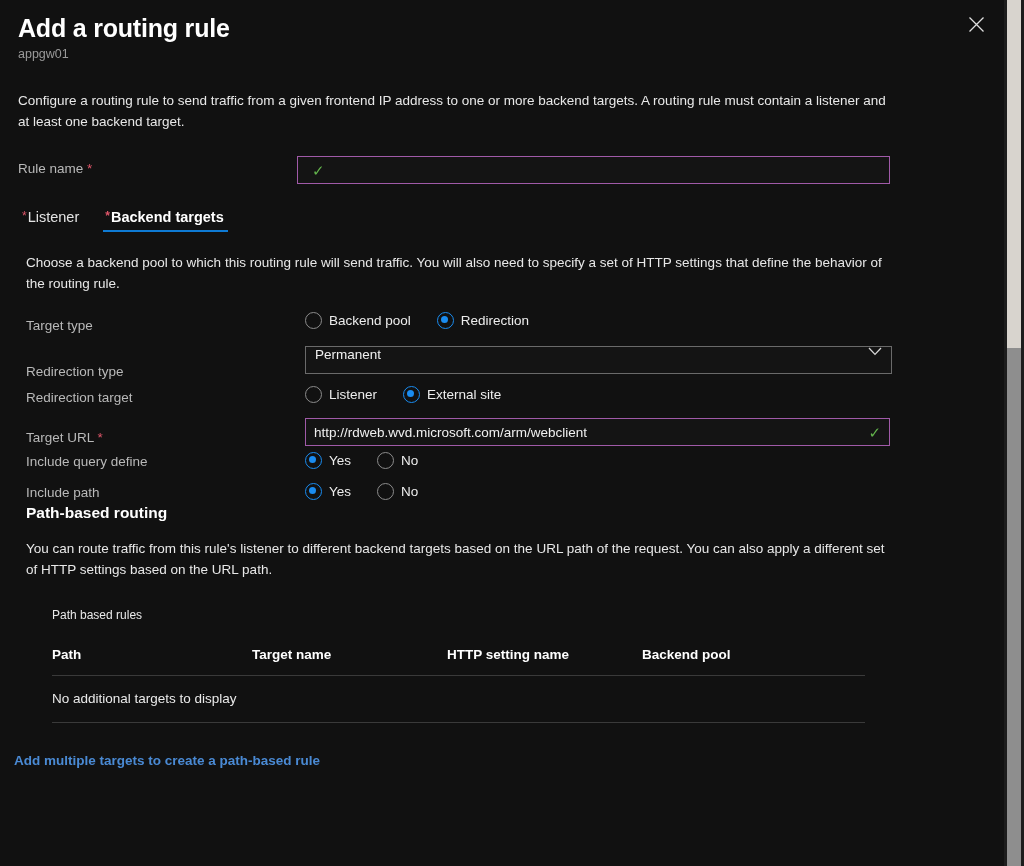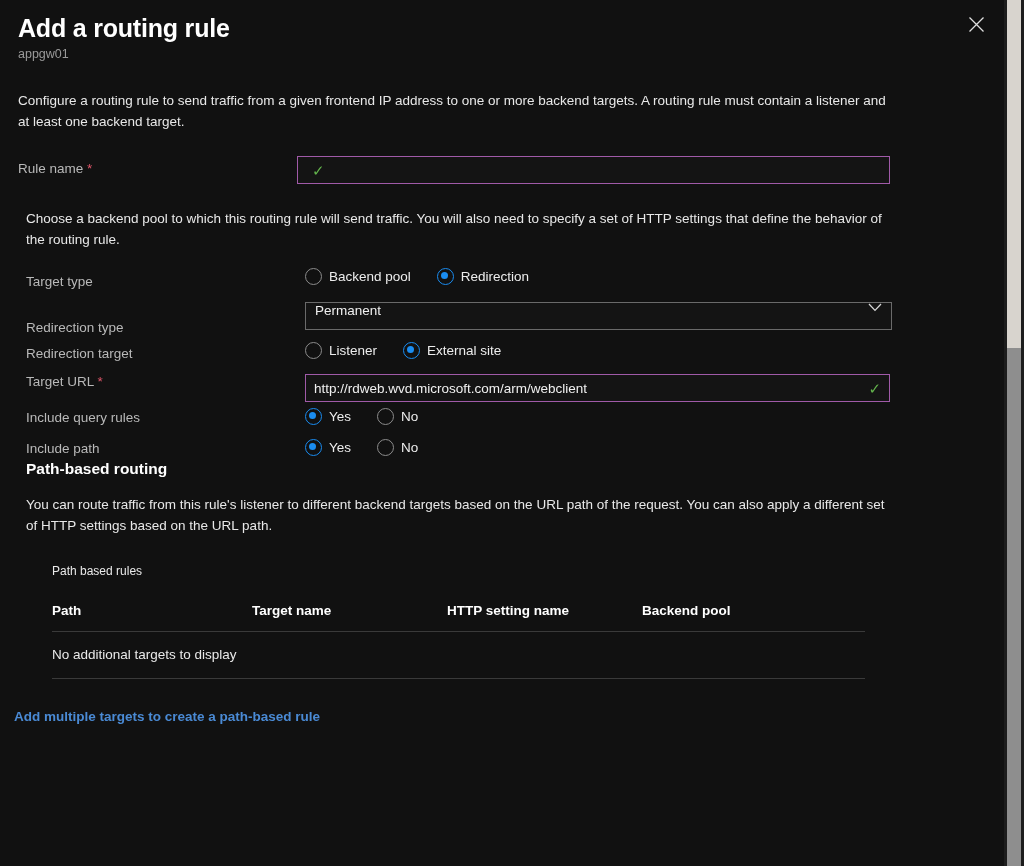--- a/index.html
+++ b/index.html
@@ -273,20 +273,28 @@
     <div class="rule-label">
       <span>Rule name</span>
       <span class="req">*</span>
     </div>
     <div class="field" id="rule-name-field">
       <span class="chk">✓</span>
     </div>
   </div>
 
   
+  <div class="tabs">
+    <div class="tab">
+      <span class="star">*</span><span>Listener</span>
+    </div>
+    <div class="tab active">
+      <span class="star">*</span><span>Backend targets</span>
+    </div>
+  </div>
 
   
   <div class="section-desc">Choose a backend pool to which this routing rule will send traffic. You will also need to specify a set of HTTP settings that define the behavior of the routing rule.</div>
 
   
   <div class="form">
 
     <div class="flabel" style="top:6px">Target type</div>
     <div class="ctrl" style="top:0px">
       <div class="radio-group">
@@ -318,30 +326,30 @@
           <span class="radio"></span>
           <span class="radio-label">Listener</span>
         </div>
         <div class="radio-opt">
           <span class="radio on"></span>
           <span class="radio-label">External site</span>
         </div>
       </div>
     </div>
 
-    <div class="flabel" style="top:106px">
+    <div class="flabel" style="top:118px">
       <span>Target URL</span>
       <span class="req">*</span>
     </div>
     <div class="field" style="left:305px; top:106px; width:585px;">
       <input type="text" value="http://rdweb.wvd.microsoft.com/arm/webclient" style="">
       <span class="chk">✓</span>
     </div>
 
-    <div class="flabel" style="top:142px">Include query rules</div>
+    <div class="flabel" style="top:142px">Include query define</div>
     <div class="ctrl" style="top:140px">
       <div class="radio-group">
         <div class="radio-opt gap-lg">
           <span class="radio on"></span>
           <span class="radio-label">Yes</span>
         </div>
         <div class="radio-opt">
           <span class="radio"></span>
           <span class="radio-label">No</span>
         </div>

